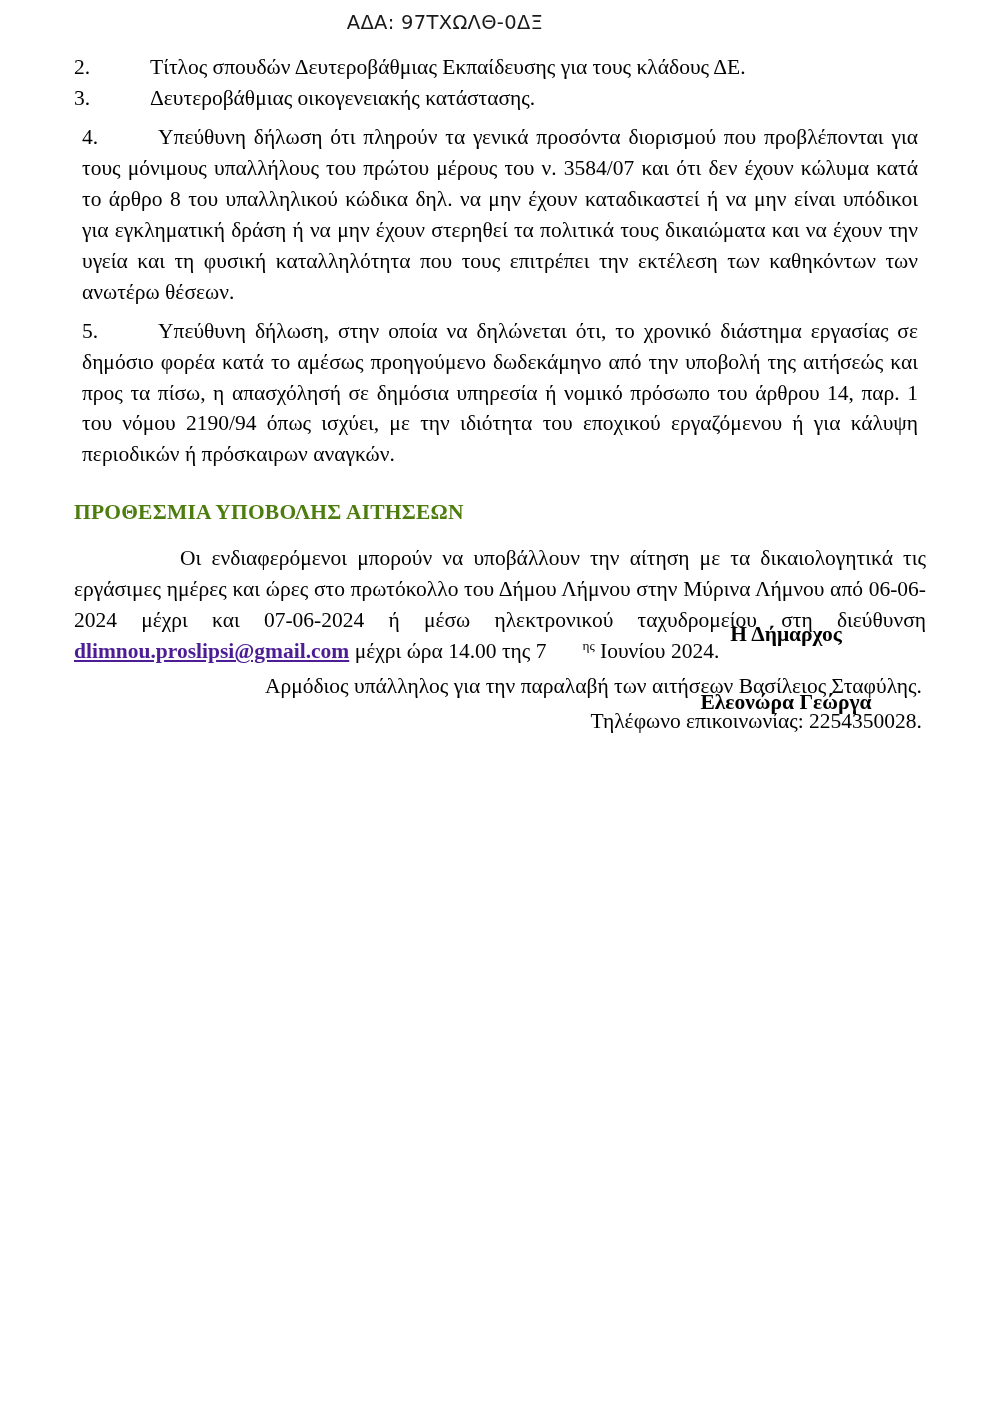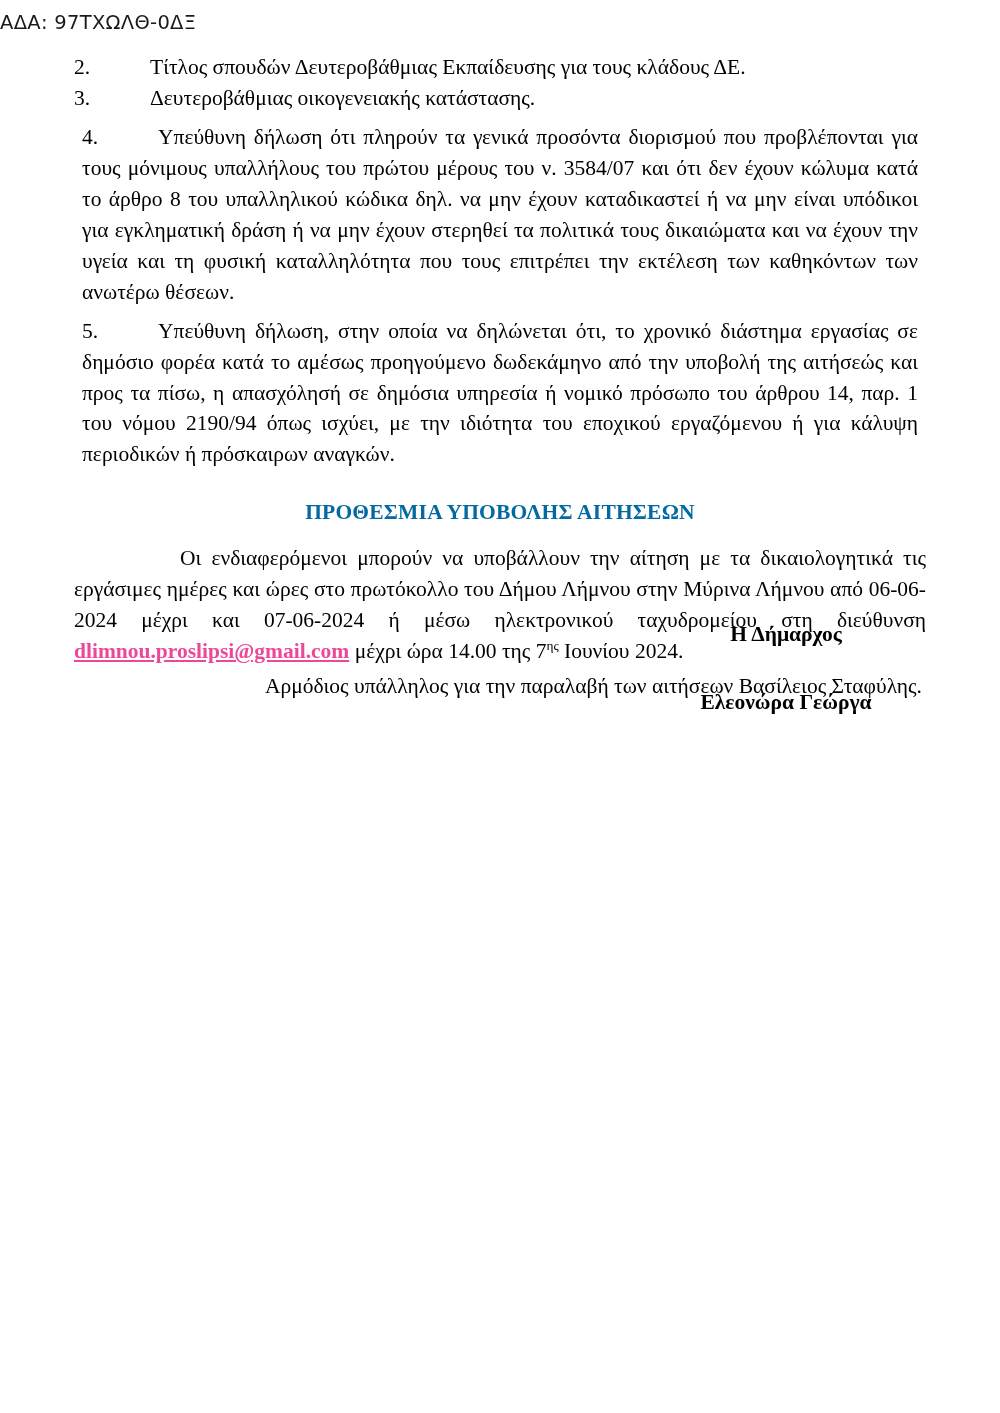--- a/index.html
+++ b/index.html
@@ -19,20 +19,21 @@
     color: #000000;
     overflow: hidden;
   }
 
   
   .ada-header {
     position: absolute;
     top: 11px;
     left: 0;
     width: 100%;
+    text-align: center;
     padding-right: 110px;
     box-sizing: border-box;
   }
 
   .ada-code {
     font-family: "DejaVu Sans", "Liberation Sans", sans-serif;
     font-size: 19.5px;
     letter-spacing: 0.3px;
     color: #1a1a1a;
     white-space: nowrap;
@@ -83,43 +84,44 @@
   }
 
   .para-numbered .lead-num {
     display: inline-block;
     width: 76px;
   }
   .gap-md { height: 18px; }
 
   
   .section-heading {
-    text-align: center;
+    text-align: left;
     font-weight: bold;
     font-size: 21.5px;
     letter-spacing: 0.2px;
     margin: 30px 0 0 0;
-    color: #0369a1;
+    color: #4d7c0f;
   }
 
   
   .indent-first {
     text-indent: 106px;
   }
 
   .email-link {
-    color: #ec4899;
+    color: #4c1d95;
     font-weight: bold;
     text-underline-offset: 2px;
   }
 
   sup.ordinal {
     font-size: 0.62em;
     vertical-align: super;
     line-height: 0;
+    margin-left: 36px;
   }
 
   .plain-line {
     font-size: 21.5px;
     line-height: 1.44;
     text-align: right;
     margin: 4px;
     padding-left: 56px;
   }
 
@@ -175,20 +177,21 @@
     <div class="section-heading">ΠΡΟΘΕΣΜΙΑ ΥΠΟΒΟΛΗΣ ΑΙΤΗΣΕΩΝ</div>
 
     <div class="gap-md"></div>
 
     <p class="para indent-first">
       <span>Οι ενδιαφερόμενοι μπορούν να υποβάλλουν την αίτηση με τα δικαιολογητικά τις εργάσιμες ημέρες και ώρες στο πρωτόκολλο του Δήμου Λήμνου στην Μύρινα Λήμνου από 06-06-2024 μέχρι και 07-06-2024 ή μέσω ηλεκτρονικού ταχυδρομείου στη διεύθυνση </span><a class="email-link" href="#">dlimnou.proslipsi@gmail.com</a><span> μέχρι ώρα  14.00 της 7</span><sup class="ordinal">ης</sup><span> Ιουνίου 2024.</span>
     </p>
 
     <p class="plain-line">Αρμόδιος υπάλληλος για την παραλαβή των αιτήσεων  Βασίλειος Σταφύλης.</p>
 
+    <p class="plain-line">Τηλέφωνο επικοινωνίας: 2254350028.</p>
 
   </div>
 
   <div class="signature sig-title">Η Δήμαρχος</div>
 
   <div class="signature sig-name">Ελεονώρα Γεώργα</div>
 
 </div>
 
 </body></html>

